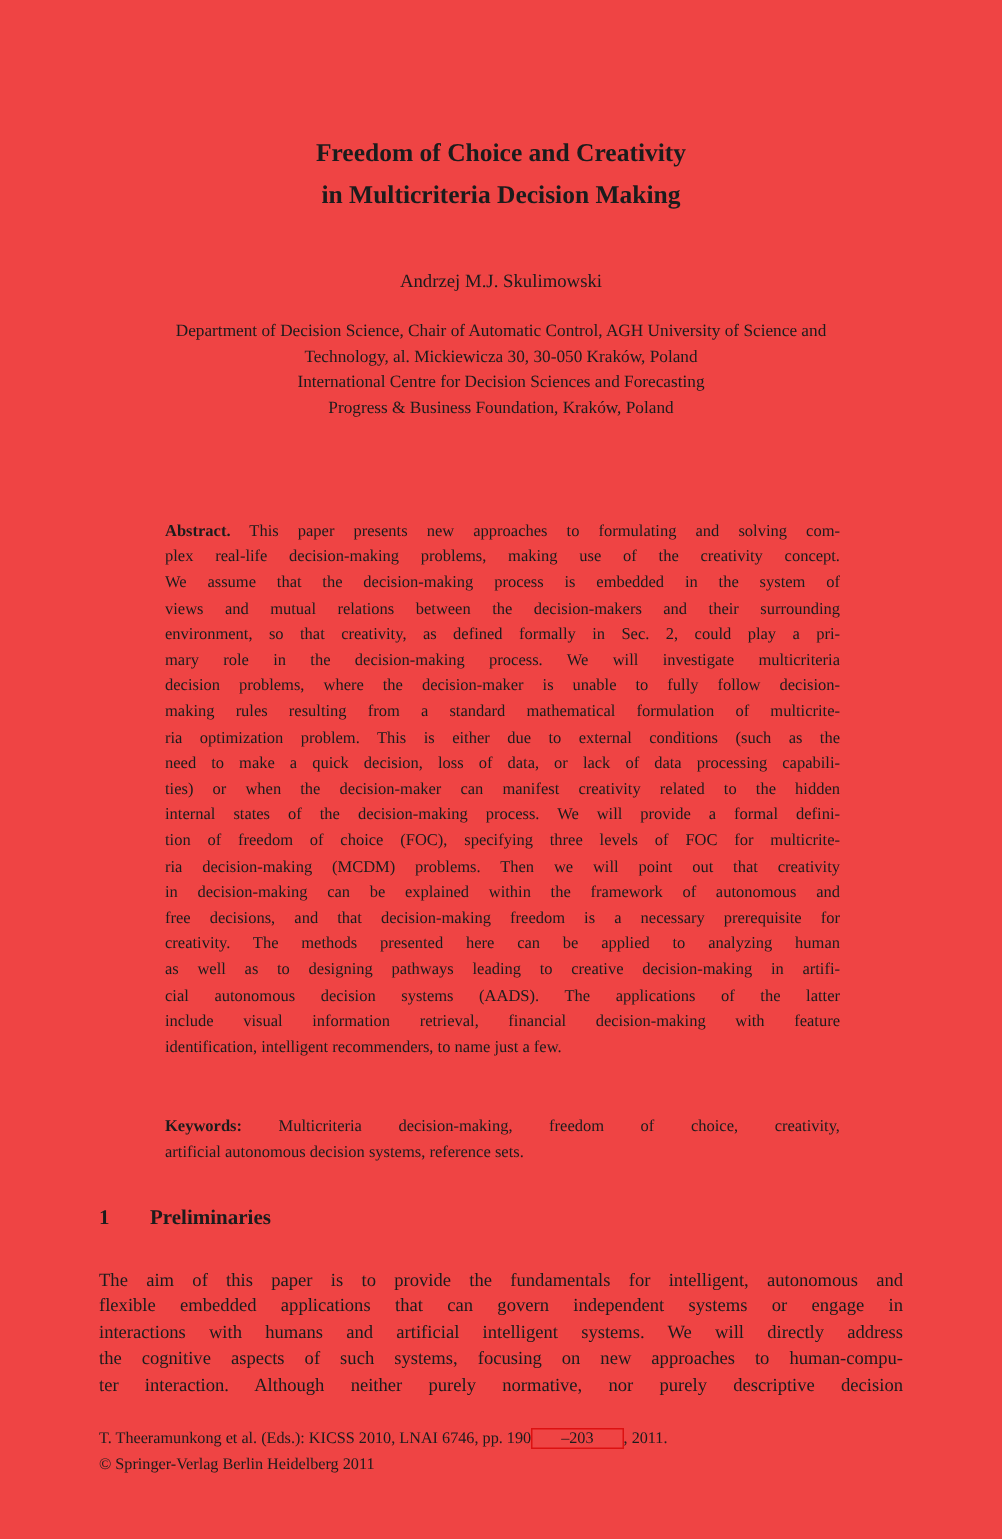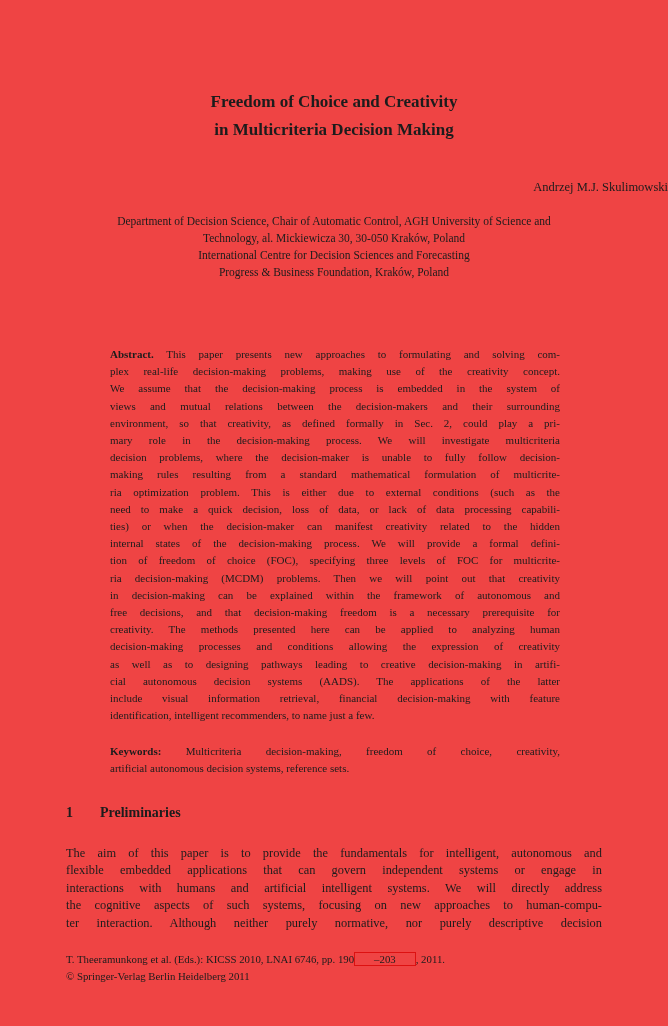--- a/index.html
+++ b/index.html
@@ -15,21 +15,21 @@
   .title-block {
     position: absolute;
     top: 88px; left: 0; width: 668px;
     text-align: center;
     font-size: 17px; font-weight: 700;
     line-height: 28px;
   }
   .author-line {
     position: absolute;
     top: 180px; left: 0; width: 668px;
-    text-align: right;
+    text-align: center;
     font-size: 12.5px;
   }
   .affiliation-block {
     position: absolute;
     top: 213px; left: 0; width: 668px;
     text-align: center;
     font-size: 11.5px;
     line-height: 17px;
   }
   .abstract-block {
@@ -110,21 +110,20 @@
     <div class="jline">making rules resulting from a standard mathematical formulation of multicrite-</div>
     <div class="jline">ria optimization problem. This is either due to external conditions (such as the</div>
     <div class="jline">need to make a quick decision, loss of data, or lack of data processing capabili-</div>
     <div class="jline">ties) or when the decision-maker can manifest creativity related to the hidden</div>
     <div class="jline">internal states of the decision-making process. We will provide a formal defini-</div>
     <div class="jline">tion of freedom of choice (FOC), specifying three levels of FOC for multicrite-</div>
     <div class="jline">ria decision-making (MCDM) problems. Then we will point out that creativity</div>
     <div class="jline">in decision-making can be explained within the framework of autonomous and</div>
     <div class="jline">free decisions, and that decision-making freedom is a necessary prerequisite for</div>
     <div class="jline">creativity. The methods presented here can be applied to analyzing human</div>
-    <div class="jline">decision-making processes and conditions allowing the expression of creativity</div>
     <div class="jline">as well as to designing pathways leading to creative decision-making in artifi-</div>
     <div class="jline">cial autonomous decision systems (AADS). The applications of the latter</div>
     <div class="jline">include visual information retrieval, financial decision-making with feature</div>
     <div class="jline last">identification, intelligent recommenders, to name just a few.</div>
   </div>
 
   <div class="keywords-block">
     <div class="jline"><span class="bold">Keywords:</span><span> Multicriteria decision-making, freedom of choice, creativity,</span></div>
     <div class="jline last">artificial autonomous decision systems, reference sets.</div>
   </div>

